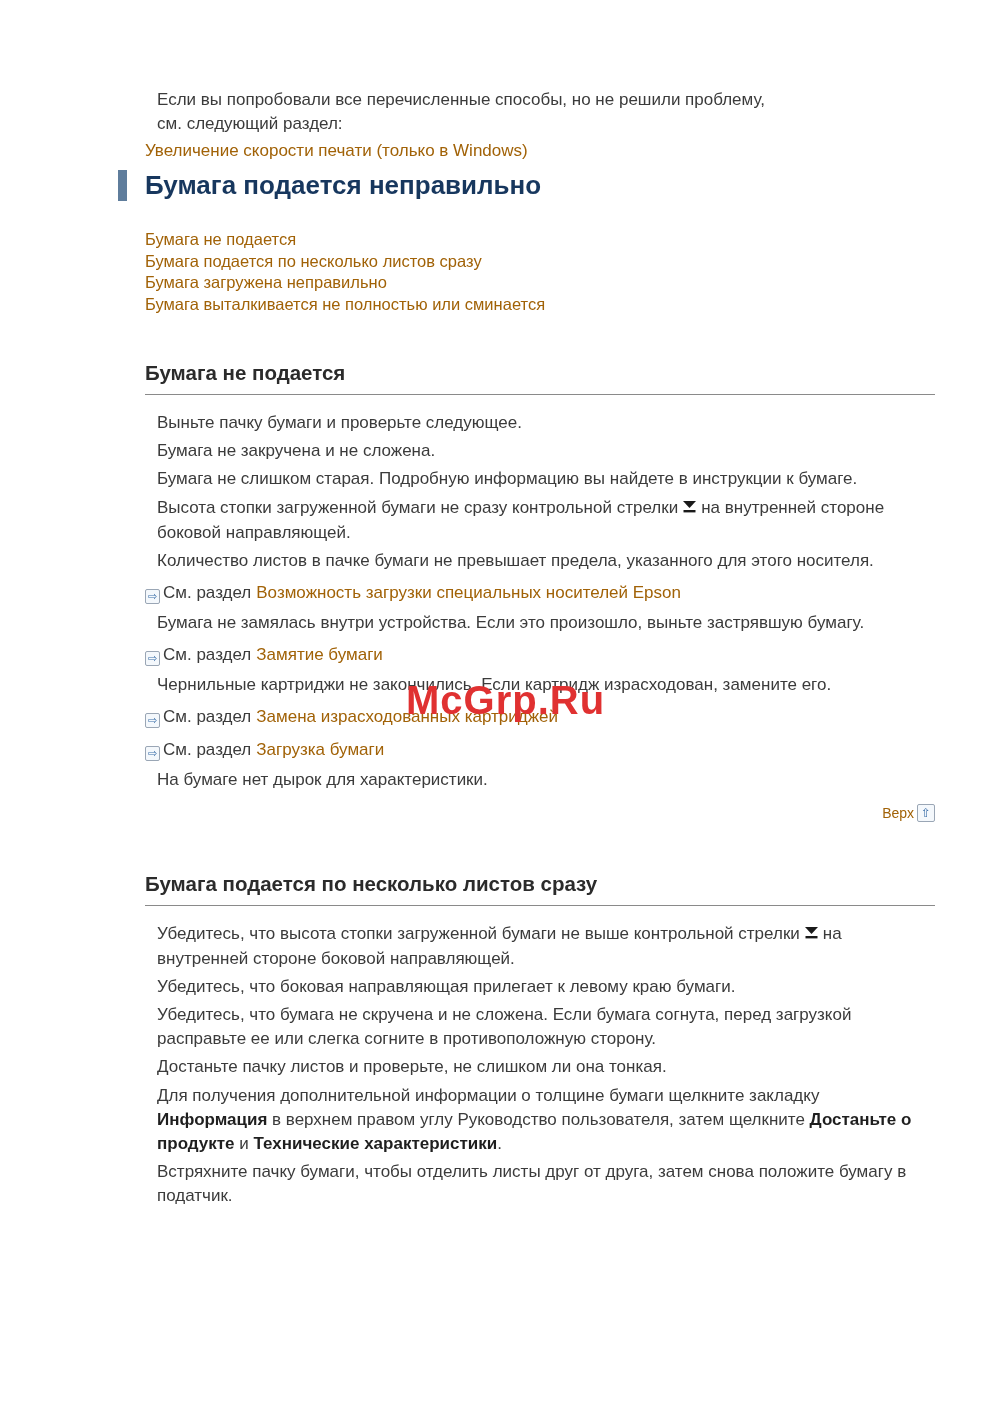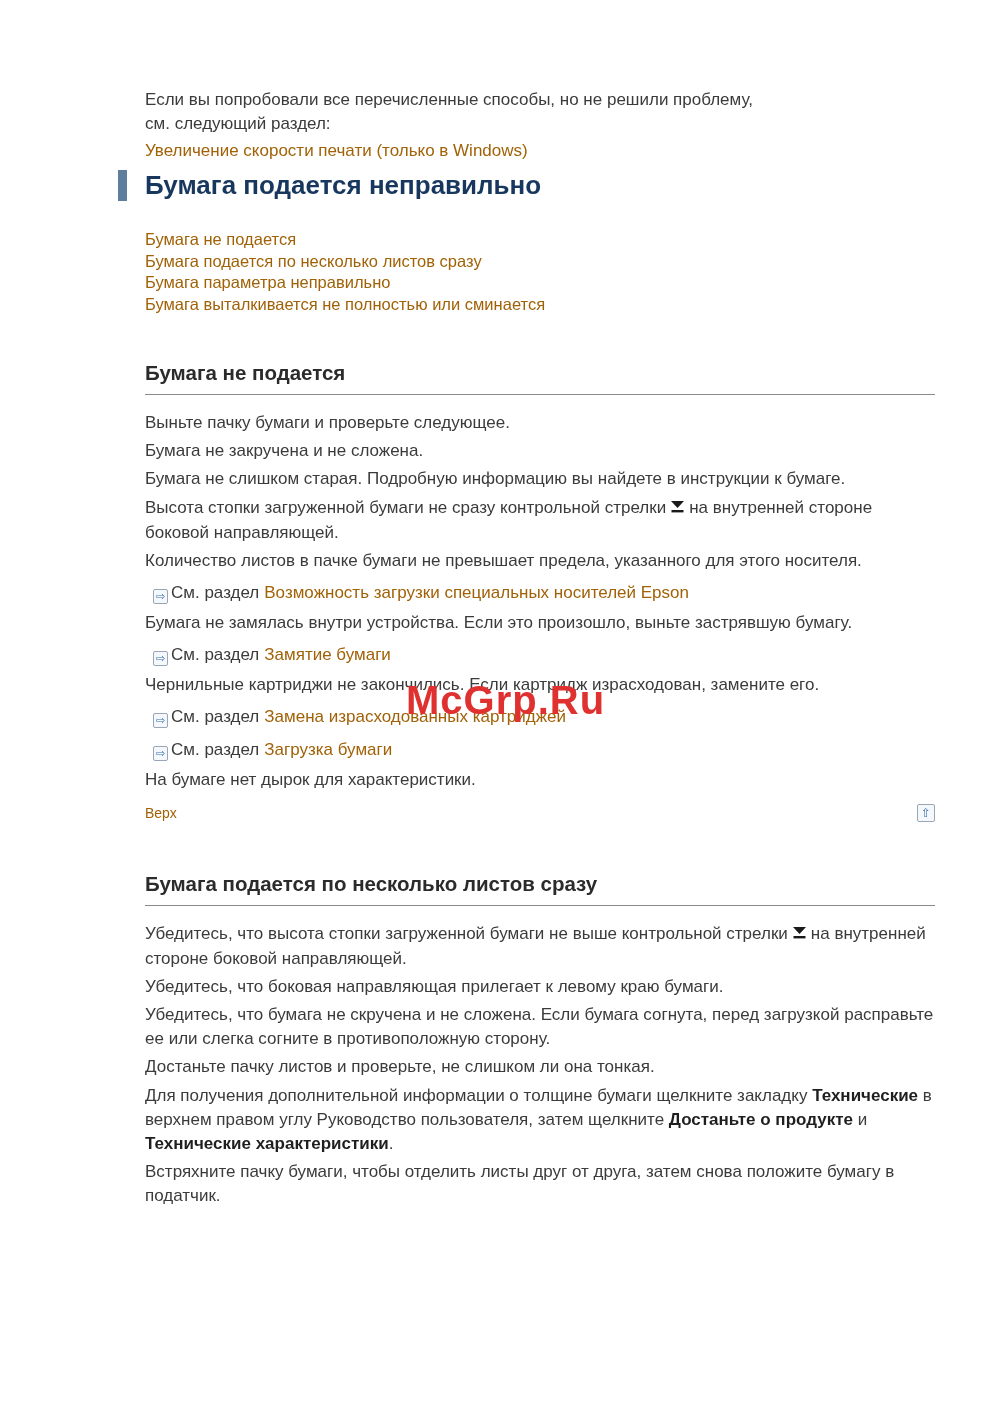--- a/index.html
+++ b/index.html
@@ -4,47 +4,47 @@
 <style>
   * { box-sizing: border-box; margin: 0; padding: 0; }
   html, body { background: #ffffff; }
   body {
     width: 1000px; height: 1415px;
     position: relative; overflow: hidden;
     font-family: "Liberation Sans", "DejaVu Sans", sans-serif;
     color: #3b3b3b;
   }
   .content { position: absolute; left: 145px; top: 88px; width: 790px; }
-  p { font-size: 17px; line-height: 1.42; margin: 0 0 4px; }
+  p { font-size: 17px; line-height: 1.42; margin: 0 12px 4px; }
   .link { color: #a16207; text-decoration: none; cursor: pointer; }
   .intro-link { display: inline-block; font-size: 17px; margin: 1px 0 7px; }
   .page-title {
     font-size: 26px; font-weight: bold; color: #17375e; line-height: 1.2;
     border-left: 9px solid #5f7d9c; padding-left: 18px; margin-left: -27px;
     margin-top: 2px; margin-bottom: 28px;
   }
   .toc { list-style: none; margin-bottom: 46px; }
   .toc li { margin: 0; }
   .toc .link { display: inline-block; font-size: 16.5px; line-height: 1.3; }
   h2 {
     font-size: 20.5px; font-weight: bold; color: #2b2b2b;
     border-bottom: 1px solid #8a8a8a; padding-bottom: 9px; margin: 0 0 16px;
   }
   .section2 { margin-top: 50px; }
-  .see { margin: 8px 8px 6px; }
+  .see { margin: 8px 0 6px; }
   .see-icon {
     display: inline-block; width: 15px; height: 15px;
     border: 1px solid #9aa6b5; border-radius: 2px; background: #f4f8fc;
     color: #3a6ea8; font-size: 11px; line-height: 13px; text-align: center;
     vertical-align: -2px; margin-right: 3px;
   }
   .see .link { margin-left: 5px; }
   .stack-icon { display: inline-block; vertical-align: -1px; margin: 0 4px; }
   .top-row {
-    display: flex; justify-content: space-between; align-items: center; gap: 12px;
+    display: flex; justify-content: flex-end; align-items: center; gap: 3px;
     margin: 12px 0 0;
   }
   .top-row .link { font-size: 14px; }
   .top-btn {
     display: inline-block; width: 18px; height: 18px;
     border: 1px solid #9aa6b5; border-radius: 2px; background: #f4f8fc;
     color: #3a6ea8; font-size: 12px; line-height: 16px; text-align: center;
     cursor: pointer;
   }
   .b { font-weight: bold; color: #1f1f1f; }
@@ -61,21 +61,21 @@
 
   <p><span>Если вы попробовали все перечисленные способы, но не решили проблему,</span><br><span>см. следующий раздел:</span></p>
 
   <a class="link intro-link">Увеличение скорости печати (только в Windows)</a>
 
   <div class="page-title">Бумага подается неправильно</div>
 
   <ul class="toc">
     <li><a class="link">Бумага не подается</a></li>
     <li><a class="link">Бумага подается по несколько листов сразу</a></li>
-    <li><a class="link">Бумага параметра неправильно</a></li>
+    <li><a class="link">Бумага загружена неправильно</a></li>
     <li><a class="link">Бумага выталкивается не полностью или сминается</a></li>
   </ul>
 
   <div class="section1">
     <h2>Бумага не подается</h2>
 
     <p>Выньте пачку бумаги и проверьте следующее.</p>
     <p>Бумага не закручена и не сложена.</p>
     <p>Бумага не слишком старая. Подробную информацию вы найдете в инструкции к бумаге.</p>
 
@@ -112,20 +112,20 @@
 
     <p><span>Убедитесь, что высота стопки загруженной бумаги не выше контрольной стрелки</span><span class="stack-icon"><svg width="15" height="14" viewBox="0 0 15 14">
             <polygon points="1,1 14,1 7.5,8" fill="#1a1a1a"></polygon>
             <rect x="1.5" y="10" width="12" height="2.4" fill="#1a1a1a"></rect>
           </svg></span><span>на внутренней стороне боковой направляющей.</span></p>
 
     <p>Убедитесь, что боковая направляющая прилегает к левому краю бумаги.</p>
     <p>Убедитесь, что бумага не скручена и не сложена. Если бумага согнута, перед загрузкой расправьте ее или слегка согните в противоположную сторону.</p>
     <p>Достаньте пачку листов и проверьте, не слишком ли она тонкая.</p>
 
-    <p><span>Для получения дополнительной информации о толщине бумаги щелкните закладку </span><span class="b">Технические</span><span> в верхнем правом углу Руководство пользователя, затем щелкните </span><span class="b">Достаньте о продукте</span><span> и </span><span class="b">Технические характеристики</span><span>.</span></p>
+    <p><span>Для получения дополнительной информации о толщине бумаги щелкните закладку </span><span class="b">Информация</span><span> в верхнем правом углу Руководство пользователя, затем щелкните </span><span class="b">Достаньте о продукте</span><span> и </span><span class="b">Технические характеристики</span><span>.</span></p>
 
     <p>Встряхните пачку бумаги, чтобы отделить листы друг от друга, затем снова положите бумагу в податчик.</p>
   </div>
 
 </div>
 
 <div class="watermark">McGrp.Ru</div>
 
 </body></html>

